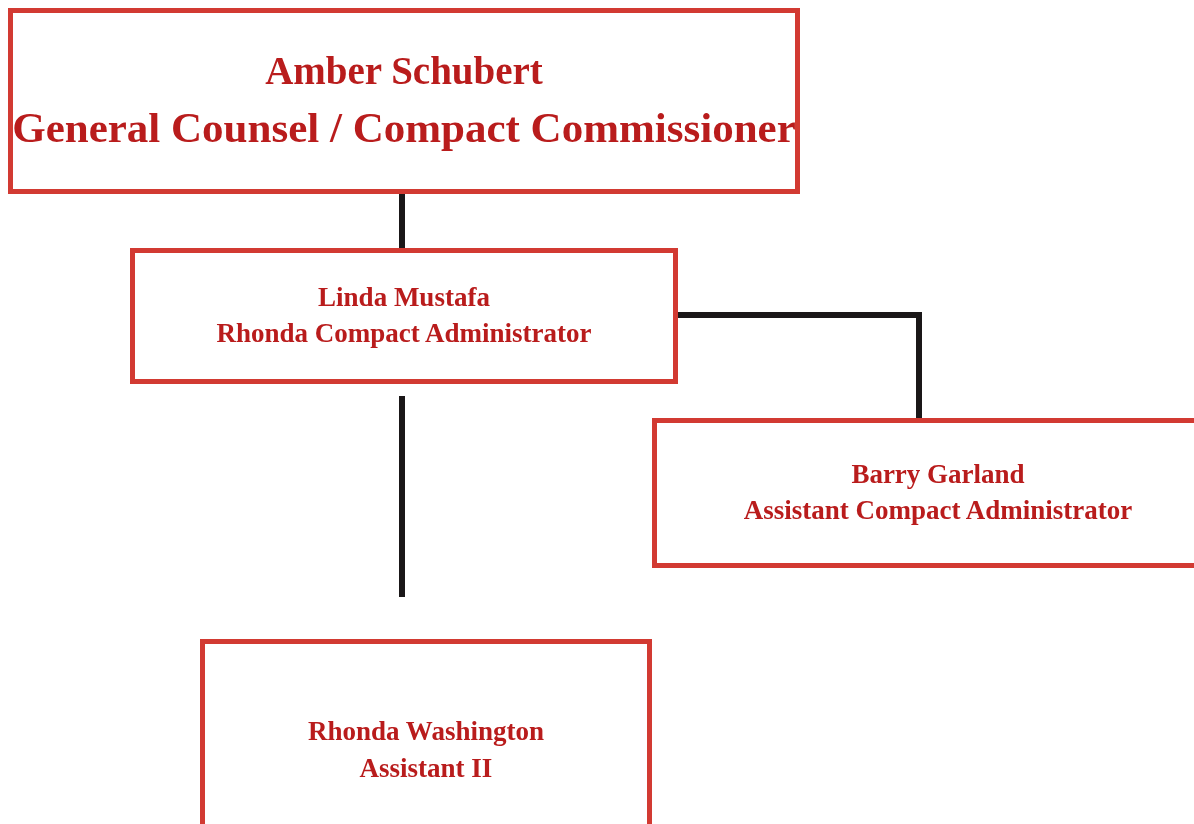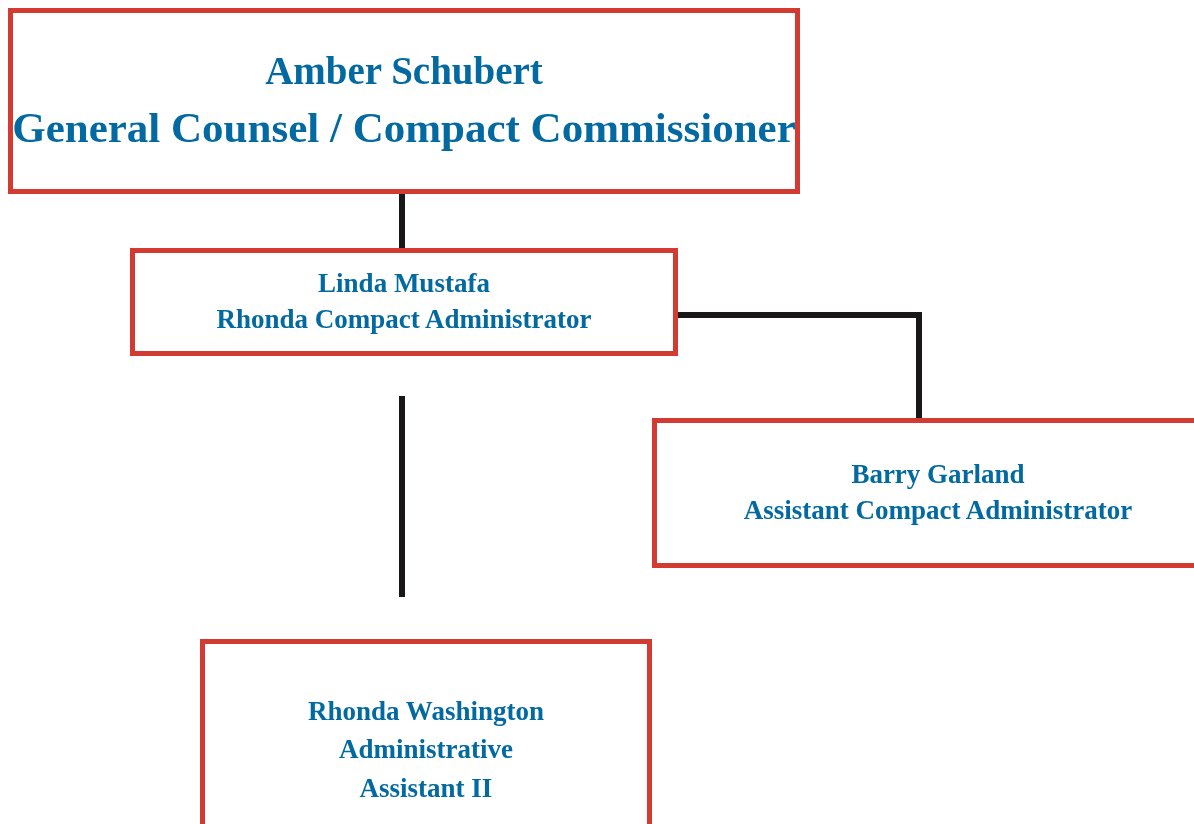--- a/index.html
+++ b/index.html
@@ -18,34 +18,34 @@
   .node {
     position: absolute;
     box-sizing: border-box;
     border: 5px solid #d23a32;
     background: #ffffff;
     display: flex;
     flex-direction: column;
     align-items: center;
     justify-content: center;
     text-align: center;
-    color: #0369a1;
+    color: #b91c1c;
     font-weight: 700;
     line-height: 1.32;
     padding: 6px 12px;
   }
   .node .name,
   .node .title {
     white-space: nowrap;
   }
   #node-amber { left: 8px;   top: 8px;   width: 792px; height: 186px; }
   #node-amber .name  { font-size: 39px; margin-bottom: 4px; }
   #node-amber .title { font-size: 43px; }
 
-  #node-linda { left: 130px; top: 248px; width: 548px; height: 108px; }
+  #node-linda { left: 130px; top: 248px; width: 548px; height: 136px; }
   #node-linda .name, #node-linda .title { font-size: 27px; }
 
   #node-barry { left: 652px; top: 418px; width: 572px; height: 150px; }
   #node-barry .name, #node-barry .title { font-size: 27px; }
 
   #node-rhonda { left: 200px; top: 595px; width: 452px; height: 224px; margin-top: 44px; }
   #node-rhonda .name, #node-rhonda .title { font-size: 27px; }
   #node-rhonda .title { line-height: 1.45; }
 
   .connector {
@@ -77,17 +77,16 @@
     <div class="title">Rhonda Compact Administrator</div>
   </div>
 
   <div class="node" id="node-barry">
     <div class="name">Barry Garland</div>
     <div class="title">Assistant Compact Administrator</div>
   </div>
 
   <div class="node" id="node-rhonda">
     <div class="name">Rhonda Washington</div>
-    <div class="title">Administrative</div>
     <div class="title">Assistant II</div>
   </div>
 
 </div>
 
 </body></html>

